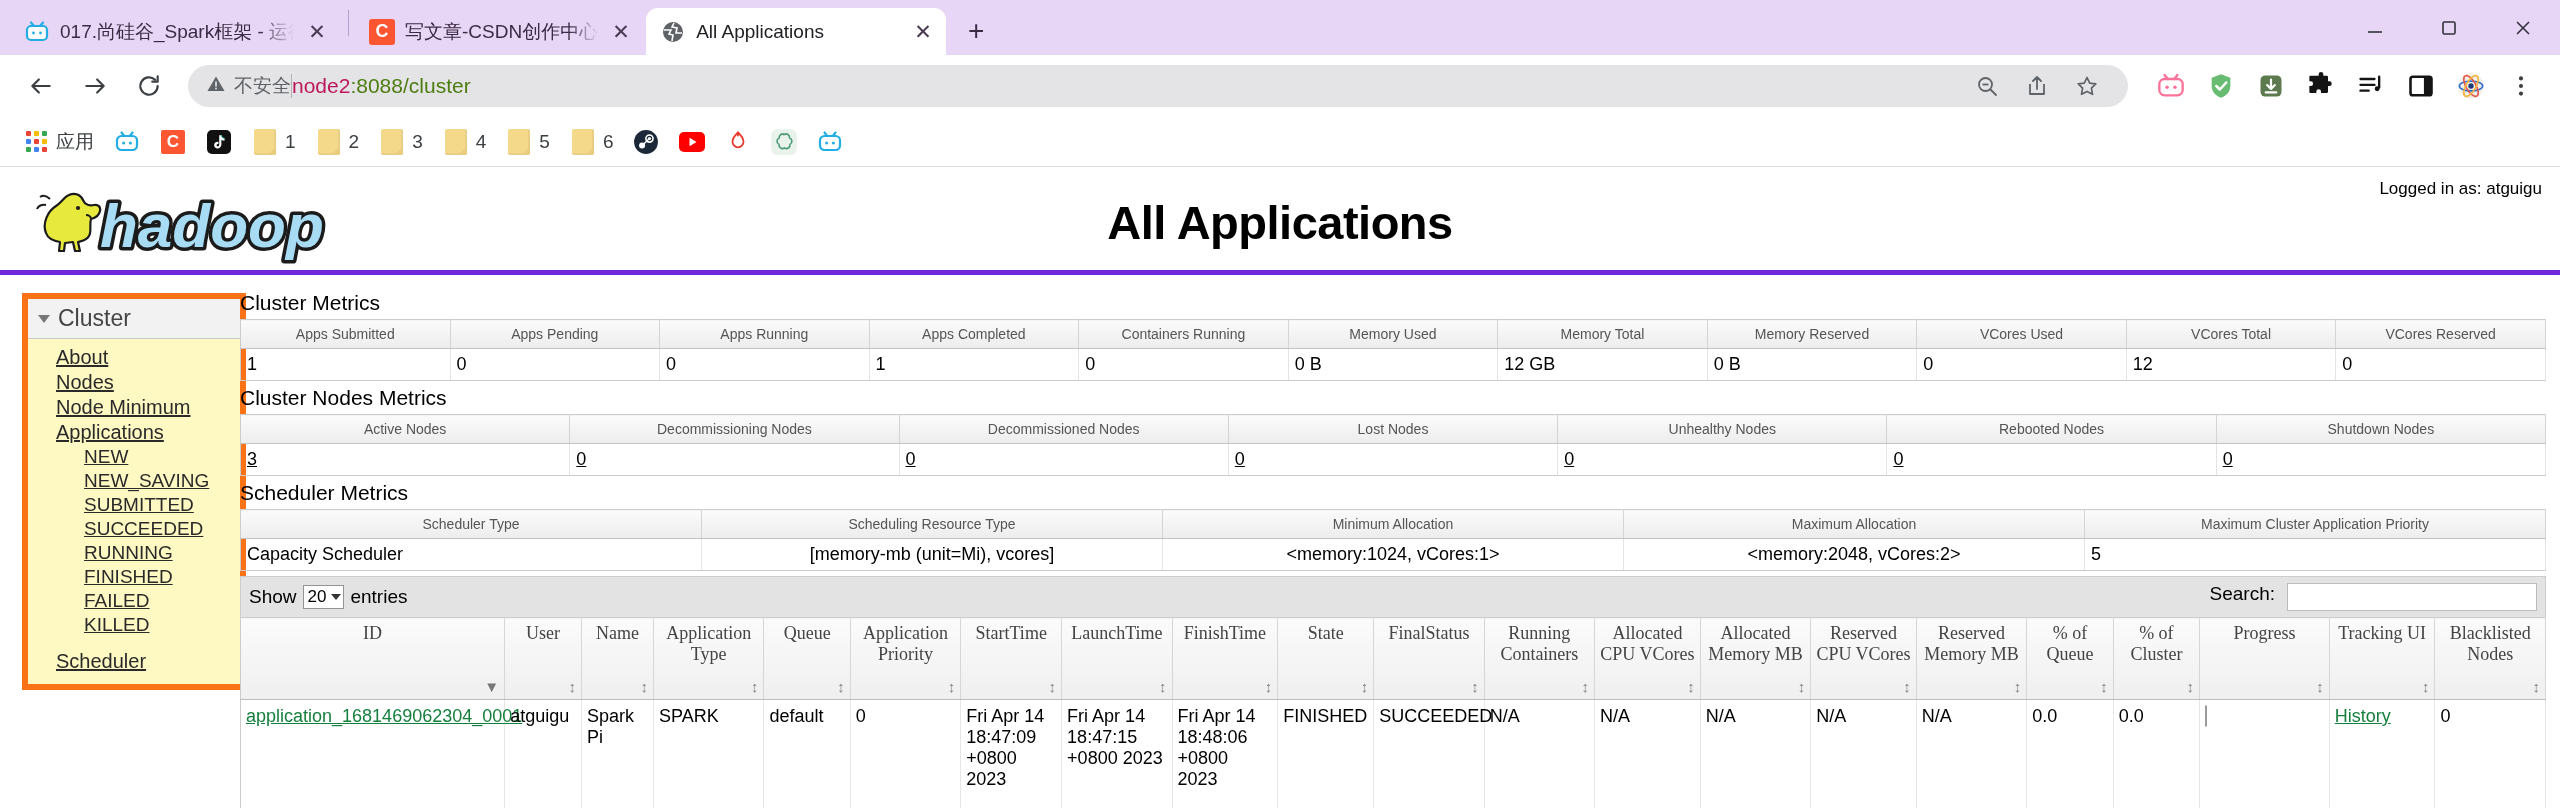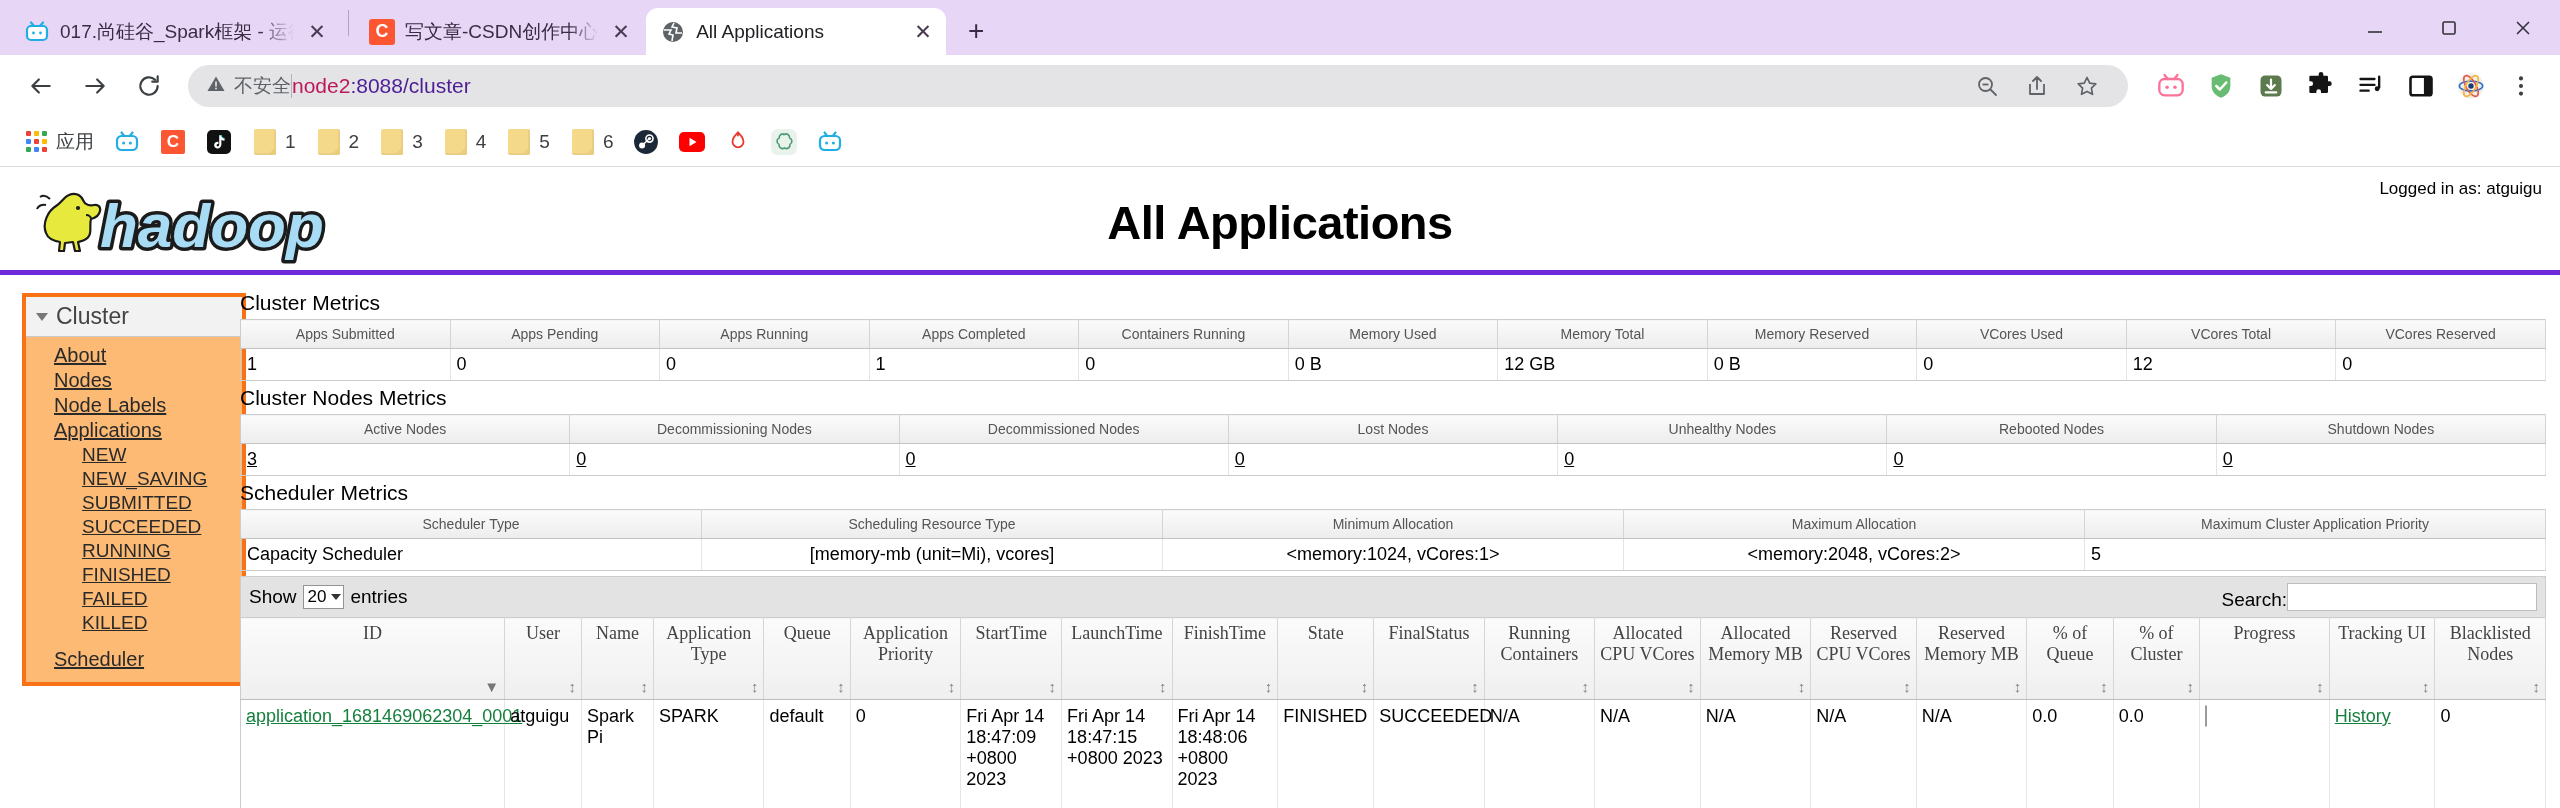--- a/index.html
+++ b/index.html
@@ -43,21 +43,21 @@
     justify-content:center; color:#3c4043; }
   .omnibox{
     flex:1 1 auto; height:42px; background:#e4e4e6; border-radius:21px;
     display:flex; align-items:center; padding:0 18px; margin:0 10px; gap:0;
     font-size:21px; color:#202124; min-width:0;
   }
   .omni-warn{ display:flex; align-items:center; gap:8px; color:#5f6368; font-size:19px; white-space:nowrap;}
   .omni-div{ width:1px; height:24px; background:#b4b4b6; }
   .omni-url{ white-space:nowrap; overflow:hidden; }
   .omni-url .host{ color:#be185d; }
-  .omni-url .path{ color:#4c1d95; }
+  .omni-url .path{ color:#4d7c0f; }
   .omni-actions{ margin-left:auto; display:flex; align-items:center; gap:4px; }
   .omni-actions .tbtn{ width:46px; height:46px; }
   .extbar{ display:flex; align-items:center; gap:4px; padding-left:6px; }
   .ext{ width:46px; height:46px; display:flex; align-items:center; justify-content:center; }
 
   
   .bookmarks{ height:50px; background:#fff; display:flex; align-items:center; padding:0 16px; gap:6px;
     border-bottom:1px solid #dadce0; }
   .bm{ display:flex; align-items:center; gap:7px; padding:4px 7px; border-radius:6px;
     font-size:19px; color:#3c4043; white-space:nowrap; }
@@ -78,21 +78,21 @@
   .logo{ position:absolute; left:22px; top:8px; width:360px; height:92px; }
   .apptitle{
     position:absolute; left:0; right:0; top:28px; text-align:center;
     font-size:47px; font-weight:bold; color:#000; letter-spacing:-.5px;
     font-family:"Liberation Sans", sans-serif;
   }
 
   .content{ display:flex; align-items:flex-start; }
   
   .sidebar{ width:232px; flex:0 0 232px; padding:18px 0 0 22px; }
-  .navblock{ border:4px solid #f97316; background:#fdba74; width:224px; }
+  .navblock{ border:6px solid #f97316; background:#fef9c3; width:224px; }
   .navhead{ background:#f2f2f2; border-bottom:1px solid #c9c9c9; padding:6px 10px;
     font-size:23px; color:#444; display:flex; align-items:center; gap:8px; }
   .caret-d{ width:0;height:0;border-left:6px solid transparent;border-right:6px solid transparent;
     border-top:8px solid #777; }
   .caret-r{ width:0;height:0;border-top:6px solid transparent;border-bottom:6px solid transparent;
     border-left:8px solid #777; }
   .navlist{ padding:6px 0 10px 0; }
   .navlist a{ display:block; color:#2a2a2a; font-size:20px; text-decoration:underline;
     padding:1px 0 1px 28px; }
   .navlist a.sub{ padding-left:56px; font-size:19px; }
@@ -114,21 +114,21 @@
   table.metrics td a{ color:#000; text-decoration:underline; }
 
   
   .dt-top{ background:#e3e3e3; border:1px solid #ccc; border-bottom:none;
     display:flex; align-items:center; padding:6px 8px; font-size:19px; color:#000; }
   .dt-len{ display:flex; align-items:center; gap:6px; }
   .dt-select{ border:1px solid #949494; background:#fff; font-size:17px; padding:1px 2px 1px 4px;
     display:inline-flex; align-items:center; gap:5px; height:24px; }
   .dt-select .cd{ width:0;height:0;border-left:5px solid transparent;border-right:5px solid transparent;
     border-top:6px solid #333; }
-  .dt-filter{ margin-left:auto; display:flex; align-items:flex-end; gap:0px; }
+  .dt-filter{ margin-left:auto; display:flex; align-items:flex-start; gap:12px; }
   .dt-filter input{ border:1px solid #bdbdbd; height:28px; width:250px; font-size:17px; }
 
   table.apps{ width:100%; border-collapse:collapse; border:1px solid #ccc; table-layout:fixed; }
   table.apps th{
     background:linear-gradient(#fbfbfb,#efefef); border-right:1px solid #d6d6d6;
     border-bottom:1px solid #bdbdbd; font-weight:400; color:#444; font-size:18px;
     padding:5px 4px 20px 4px; text-align:center; vertical-align:top; position:relative;
     height:82px;
     font-family:Liberation Serif, serif;
   }
@@ -472,21 +472,21 @@
 
     <div class="sidebar">
       <div class="navblock">
         <div class="navhead">
           <span class="caret-d"></span>
           <span>Cluster</span>
         </div>
         <div class="navlist">
           <a href="#">About</a>
           <a href="#">Nodes</a>
-          <a href="#">Node Labels</a>
+          <a href="#">Node Minimum</a>
           <a href="#">Applications</a>
           <a href="#" class="sub">NEW</a>
           <a href="#" class="sub">NEW_SAVING</a>
           <a href="#" class="sub">SUBMITTED</a>
           <a href="#" class="sub">SUCCEEDED</a>
           <a href="#" class="sub">RUNNING</a>
           <a href="#" class="sub">FINISHED</a>
           <a href="#" class="sub">FAILED</a>
           <a href="#" class="sub">KILLED</a>
           <div class="navspacer"></div>

